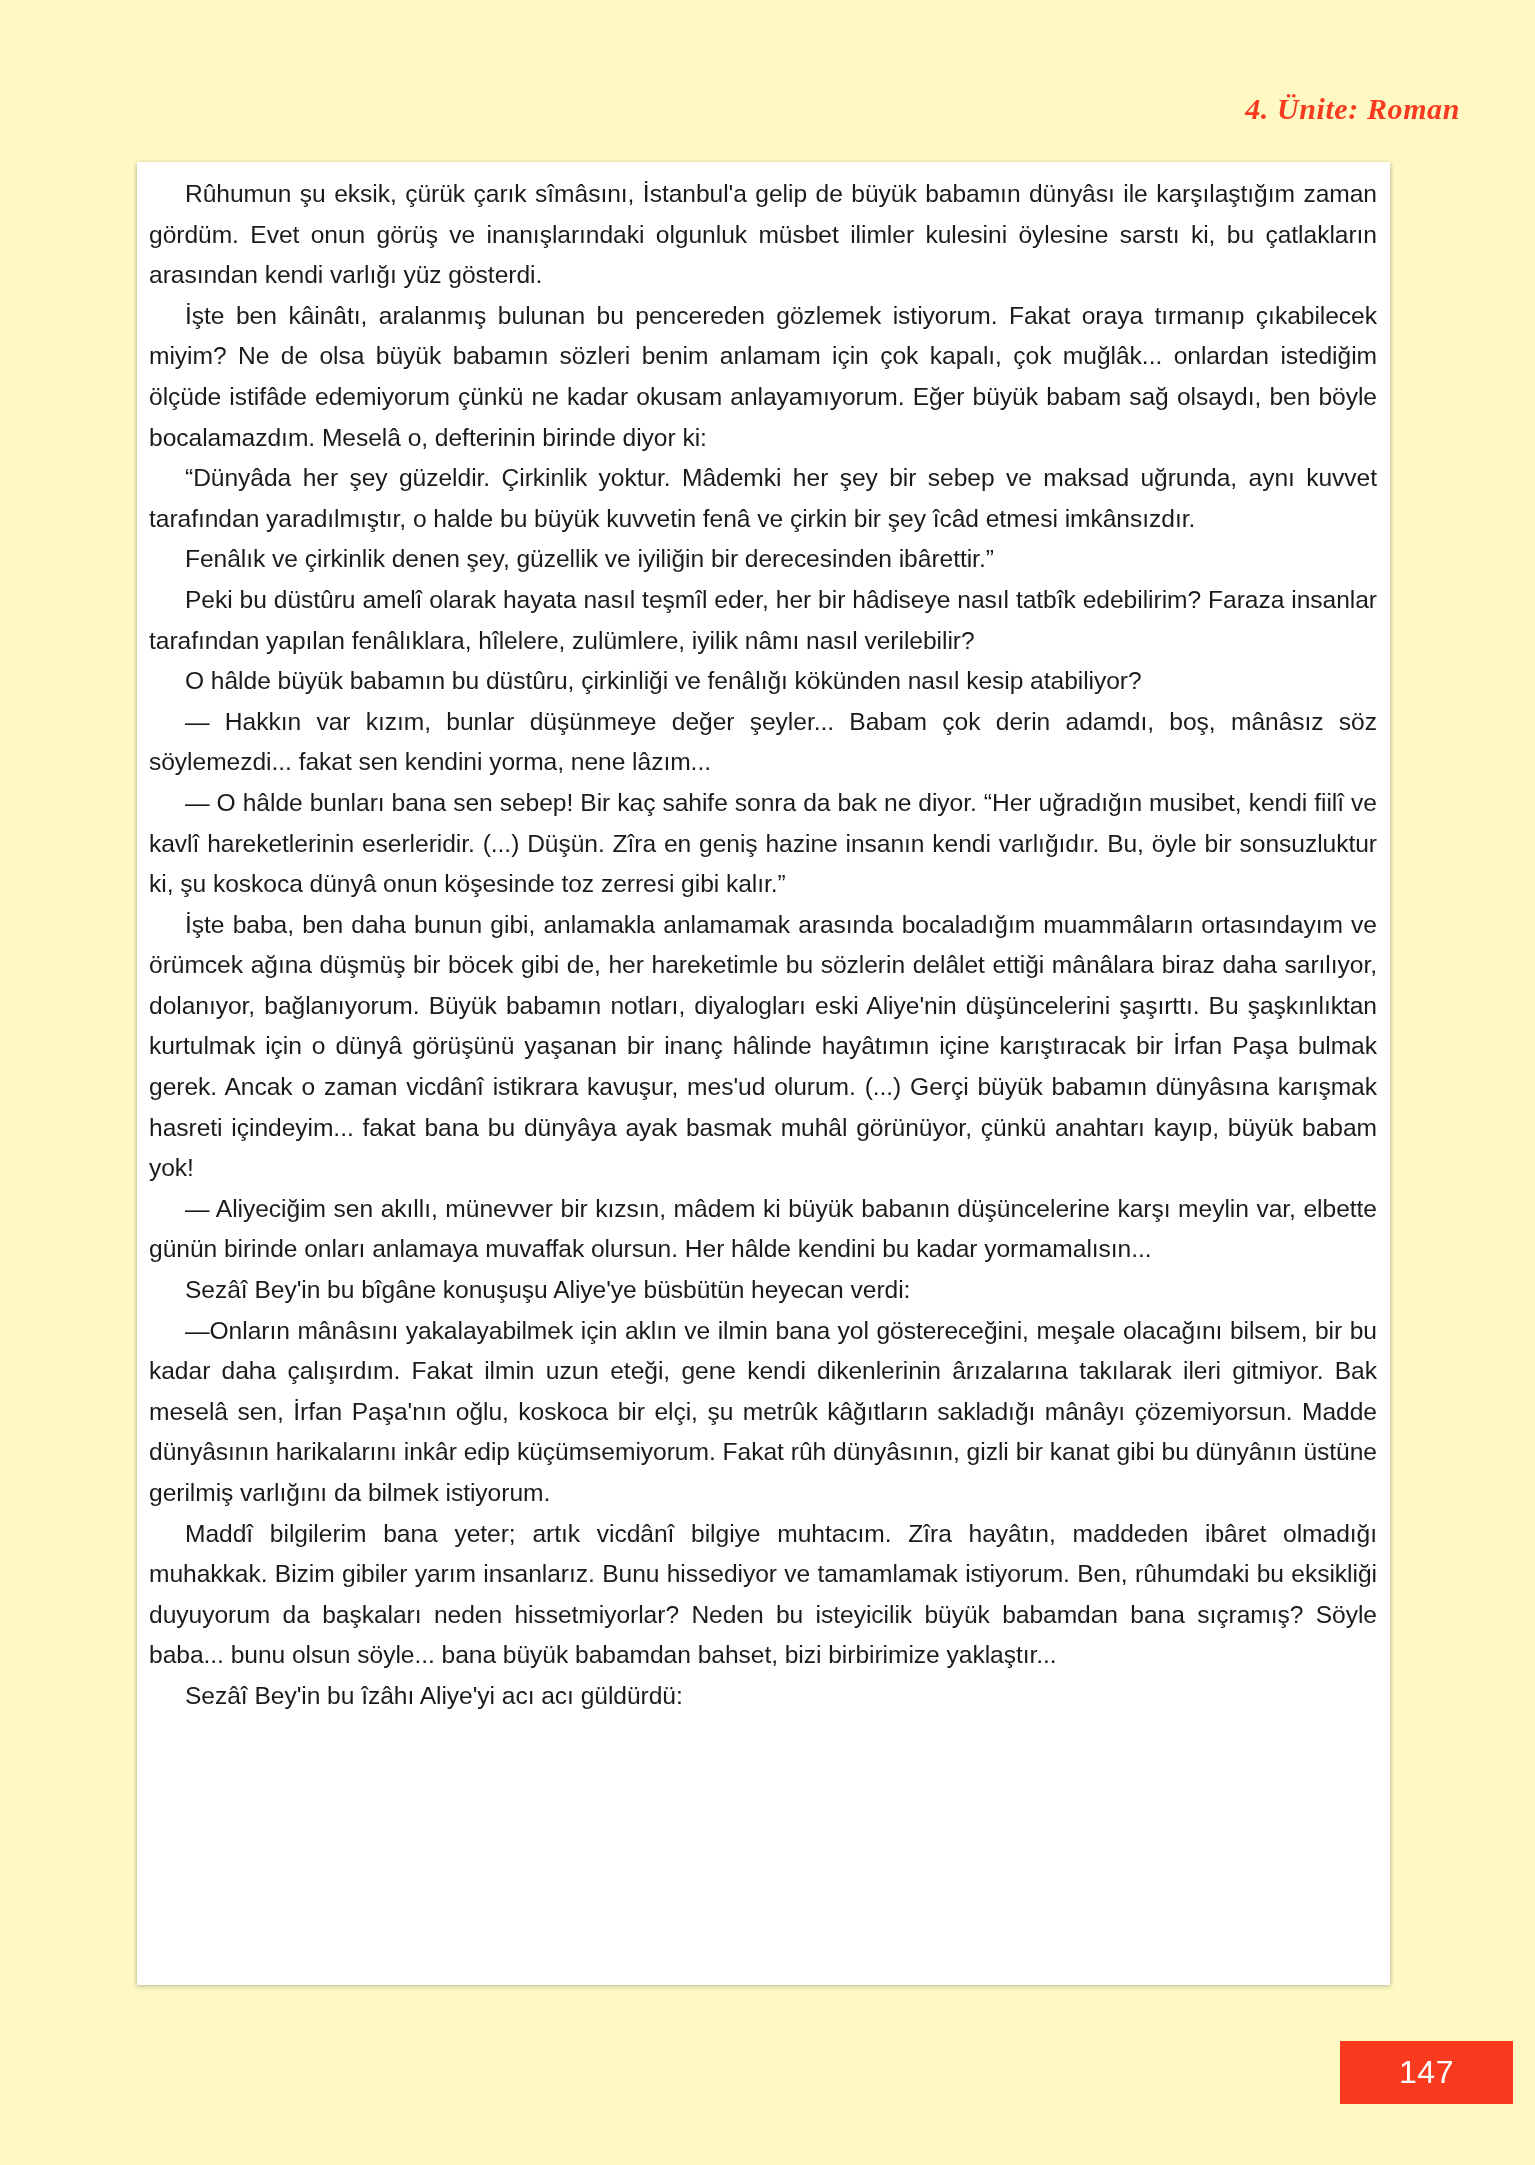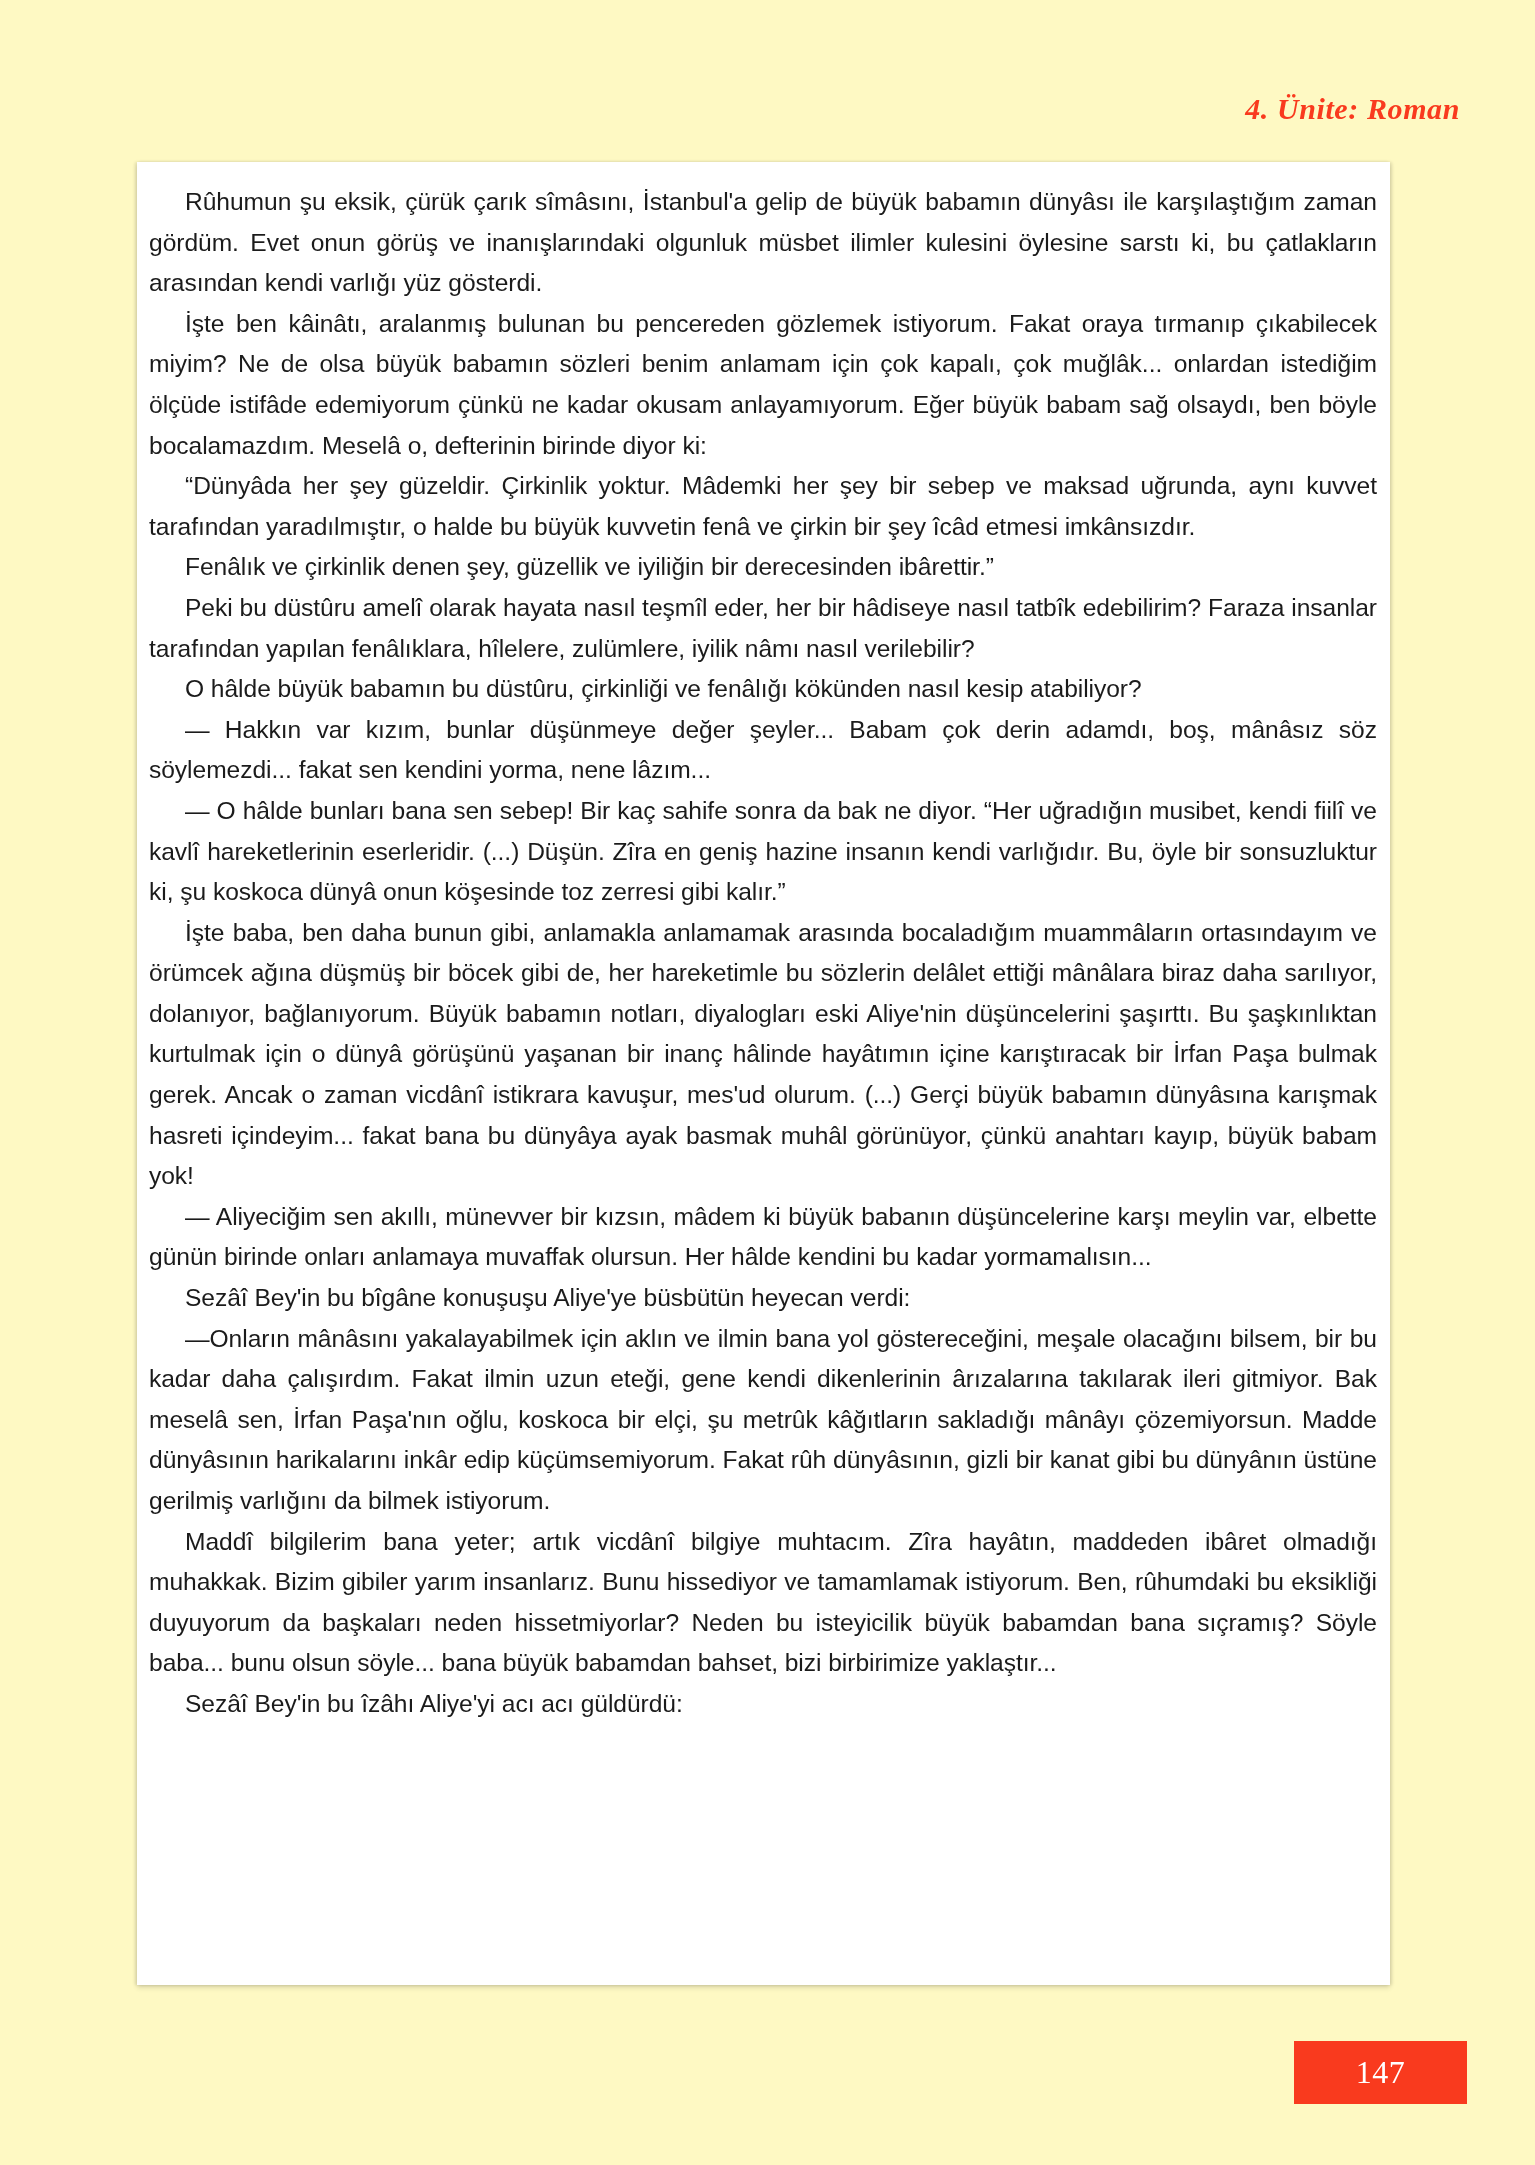--- a/index.html
+++ b/index.html
@@ -45,21 +45,21 @@
     background: #ffffff;
     box-shadow: -2px 0 3px rgba(0,0,0,0.10),
                  2px 0 3px rgba(0,0,0,0.10),
                  0 3px 5px rgba(0,0,0,0.12);
     box-sizing: border-box;
   }
 
   .text-column {
     position: absolute;
     left: 12px;
-    top: 20px;
+    top: 12px;
     width: 1228px;
     box-sizing: border-box;
   }
 
   p.body-par {
     margin: 0 0 0 0;
     font-size: 24.6px;
     line-height: 40.6px;
     color: #1b1b1b;
     text-align: justify;
@@ -69,32 +69,32 @@
     word-spacing: 0px;
     hyphens: none;
   }
   p.body-par:last-child {
     text-align: left;
   }
 
   
   .page-number {
     position: absolute;
-    left: 1294px;
+    left: 1340px;
     top: 2041px;
     width: 173px;
     height: 63px;
     background: #F93A1E;
     color: #ffffff;
     display: flex;
     align-items: center;
     justify-content: center;
     font-size: 32px;
     letter-spacing: 0.5px;
-    font-family: Liberation Serif, serif;
+    font-family: Liberation Sans, sans-serif;
   }
 </style>
 </head>
 <body>
 
 <div class="page">
 
   <div class="running-head">4. Ünite: Roman</div>
 
   <div class="content-frame">

